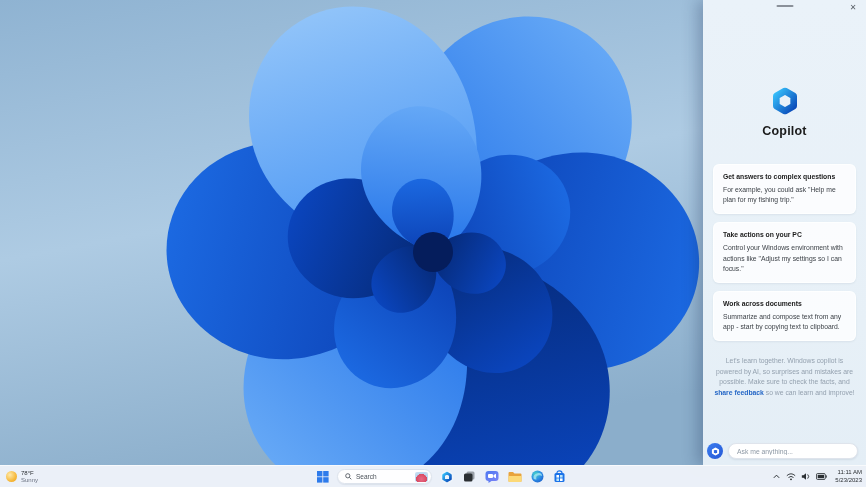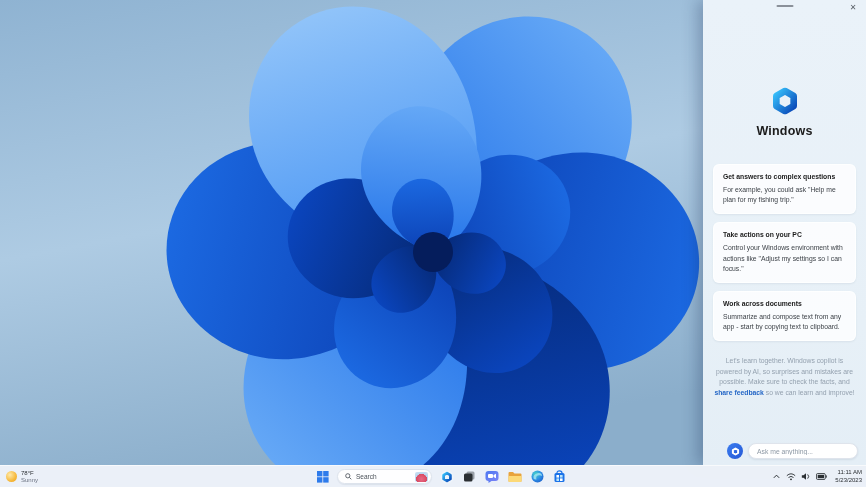--- a/index.html
+++ b/index.html
@@ -22,21 +22,21 @@
     background:none; border:none; font-size:8px; line-height:12px; color:#5a6168; cursor:pointer; padding:0; }
   .logo-wrap { margin-top:86px; display:flex; flex-direction:column; align-items:center; }
   .copilot-title { margin-top:8px; font-size:12.5px; font-weight:700; color:#1b1b1b; letter-spacing:.2px; }
   .cards { margin-top:26px; padding:0 10px; display:flex; flex-direction:column; gap:8px; }
   .card { background:rgba(252,253,254,.92); border:1px solid rgba(255,255,255,.7);
     border-radius:6px; padding:8px 9px; box-shadow:0 1px 2px rgba(40,60,90,.08); cursor:pointer; }
   .card-title { font-size:6.8px; font-weight:700; color:#1b1b1b; margin-bottom:5px; }
   .card-body { font-size:6.8px; line-height:1.5; color:#3d4248; }
   .disclaimer { margin:15px 11px 0; text-align:center; font-size:6.8px; line-height:1.55; color:#94a1af; }
   .disclaimer .link { color:#2567c6; font-weight:700; text-decoration:none; cursor:pointer; }
-  .input-row { position:absolute; left:24px; right:8px; bottom:6px; display:flex; align-items:center; gap:5px; }
+  .input-row { position:absolute; left:4px; right:8px; bottom:6px; display:flex; align-items:center; gap:5px; }
   .mic-btn { width:16px; height:16px; border-radius:50%; border:none; cursor:pointer; flex:0 0 auto;
     background:linear-gradient(135deg,#3b7df0,#2458d6); display:flex; align-items:center; justify-content:center; }
   .ask-input { flex:1; height:16px; border-radius:9px; border:1px solid #dfe4ec; background:#fff;
     font-family:"Liberation Sans",sans-serif; font-size:6.8px; color:#333; padding:0 8px; outline:none;
     box-shadow:0 1px 2px rgba(40,60,90,.10); }
   .ask-input::placeholder { color:#8e99a5; }
 
   
   .taskbar { position:absolute; left:0; right:0; bottom:0; height:22px;
     background:rgba(238,242,249,.96); border-top:1px solid rgba(255,255,255,.65); }
@@ -118,21 +118,21 @@
     <div class="logo-wrap">
       <svg width="30" height="30" viewBox="-18 -18 36 36">
         <defs>
           <linearGradient id="cp1" x1="0" y1="0" x2="1" y2="1">
             <stop offset="0" stop-color="#36BFFA"></stop>
               <stop offset="1" stop-color="#0948B8"></stop>
           </linearGradient>
         </defs>
         <path d="M0 -12 L10.4 -6 L10.4 6 L0 12 L-10.4 6 L-10.4 -6 Z" fill="none" stroke="url(#cp1)" stroke-width="8" stroke-linejoin="round"></path>
       </svg>
-      <div class="copilot-title">Windows</div>
+      <div class="copilot-title">Copilot</div>
     </div>
 
     <div class="cards">
       <div class="card">
         <div class="card-title">Get answers to complex questions</div>
         <div class="card-body">For example, you could ask "Help me plan for my fishing trip."</div>
       </div>
       <div class="card">
         <div class="card-title">Take actions on your PC</div>
         <div class="card-body">Control your Windows environment with actions like "Adjust my settings so I can focus."</div>

